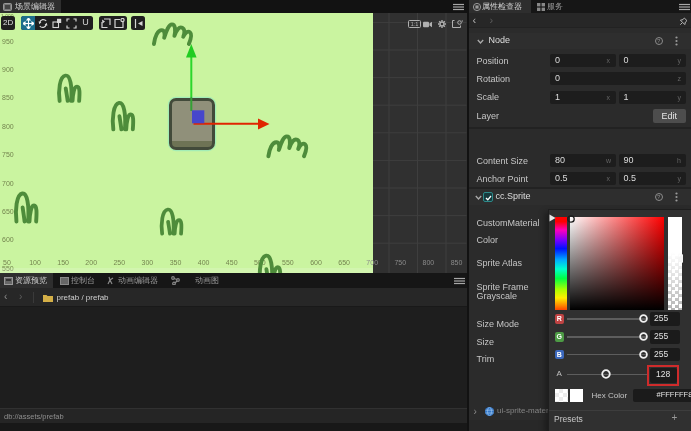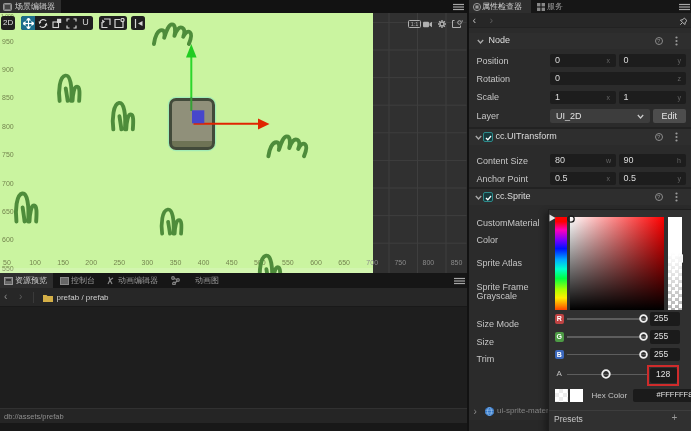--- a/index.html
+++ b/index.html
@@ -298,47 +298,23 @@
   </div>
   <div class="a lbl" style="left:8px;top:55.5px">Position</div>
   <div class="a inp" style="left:81.5px;top:54px;width:66px">0<span class="ax" style="right:6px">x</span></div>
   <div class="a inp" style="left:150px;top:54px;width:67.5px">0<span class="ax" style="right:5px">y</span></div>
   <div class="a lbl" style="left:8px;top:73.5px">Rotation</div>
   <div class="a inp" style="left:81.5px;top:72px;width:136px">0<span class="ax" style="right:5px">z</span></div>
   <div class="a lbl" style="left:8px;top:92px">Scale</div>
   <div class="a inp" style="left:81.5px;top:90.5px;width:66px">1<span class="ax" style="right:6px">x</span></div>
   <div class="a inp" style="left:150px;top:90.5px;width:67.5px">1<span class="ax" style="right:5px">y</span></div>
   <div class="a lbl" style="left:8px;top:110.5px">Layer</div>
-  <div class="a" style="left:81.5px;top:108.5px;width:100px;height:14px;background:#3d3d3d;border-radius:2px;color:#e2e2e2;font-size:9px;line-height:14px;padding-left:6px">UI_2D
-    <svg class="a" style="right:6px;top:5px" width="7" height="5" viewBox="0 0 7 5" stroke="#ccc" stroke-width="1.2" fill="none">
-          <polyline points="0.8,1 3.5,4 6.2,1"></polyline>
-        </svg>
-  </div>
   <div class="a" style="left:184px;top:108.5px;width:33.5px;height:14px;background:#4d4d4d;border-radius:2px;color:#e6e6e6;font-size:9px;line-height:14px;text-align:center">Edit</div>
 
   <div class="a" style="left:0;top:127px;width:222.5px;height:2px;background:#222"></div>
-  <div class="a" style="left:0;top:129px;width:222.5px;height:15.5px;background:#2e2e2e">
-    <svg class="a" style="left:6px;top:5.5px" width="7" height="5" viewBox="0 0 7 5" stroke="#aaa" stroke-width="1.3" fill="none">
-          <polyline points="0.8,1 3.5,4 6.2,1"></polyline>
-        </svg>
-    <div class="a" style="left:14.5px;top:3px;width:9.5px;height:9.5px;background:#163a3d;border:1px solid #2d8a8a;border-radius:2px">
-          <svg style="position:absolute;left:1px;top:1.5px" width="7" height="6" viewBox="0 0 7 6" stroke="#fff" stroke-width="1.3" fill="none">
-            <polyline points="1,3 2.8,4.8 6,1"></polyline>
-          </svg>
-        </div>
-    <div class="a hdr" style="left:27px;top:2px">cc.UITransform</div>
-    <div class="a" style="left:186px;top:3.5px;width:8.5px;height:8.5px;border:1px solid #8c8c8c;border-radius:50%;color:#8c8c8c;font-size:6px;line-height:7px;text-align:center">?</div>
-    <svg class="a" style="left:206px;top:3px" width="3" height="10">
-          <g fill="#9a9a9a">
-            <circle cx="1.5" cy="1.5" r="1.1"></circle>
-            <circle cx="1.5" cy="5" r="1.1"></circle>
-            <circle cx="1.5" cy="8.5" r="1.1"></circle>
-          </g>
-        </svg>
-  </div>
   <div class="a lbl" style="left:8px;top:155.5px">Content Size</div>
   <div class="a inp" style="left:81.5px;top:154px;width:66px">80<span class="ax" style="right:5px">w</span></div>
   <div class="a inp" style="left:150px;top:154px;width:67.5px">90<span class="ax" style="right:5px">h</span></div>
   <div class="a lbl" style="left:8px;top:173.5px">Anchor Point</div>
   <div class="a inp" style="left:81.5px;top:172px;width:66px">0.5<span class="ax" style="right:6px">x</span></div>
   <div class="a inp" style="left:150px;top:172px;width:67.5px">0.5<span class="ax" style="right:5px">y</span></div>
 
   <div class="a" style="left:0;top:187px;width:222.5px;height:2px;background:#222"></div>
   <div class="a" style="left:0;top:189px;width:222.5px;height:15.5px;background:#2e2e2e">
     <svg class="a" style="left:6px;top:5.5px" width="7" height="5" viewBox="0 0 7 5" stroke="#aaa" stroke-width="1.3" fill="none">

